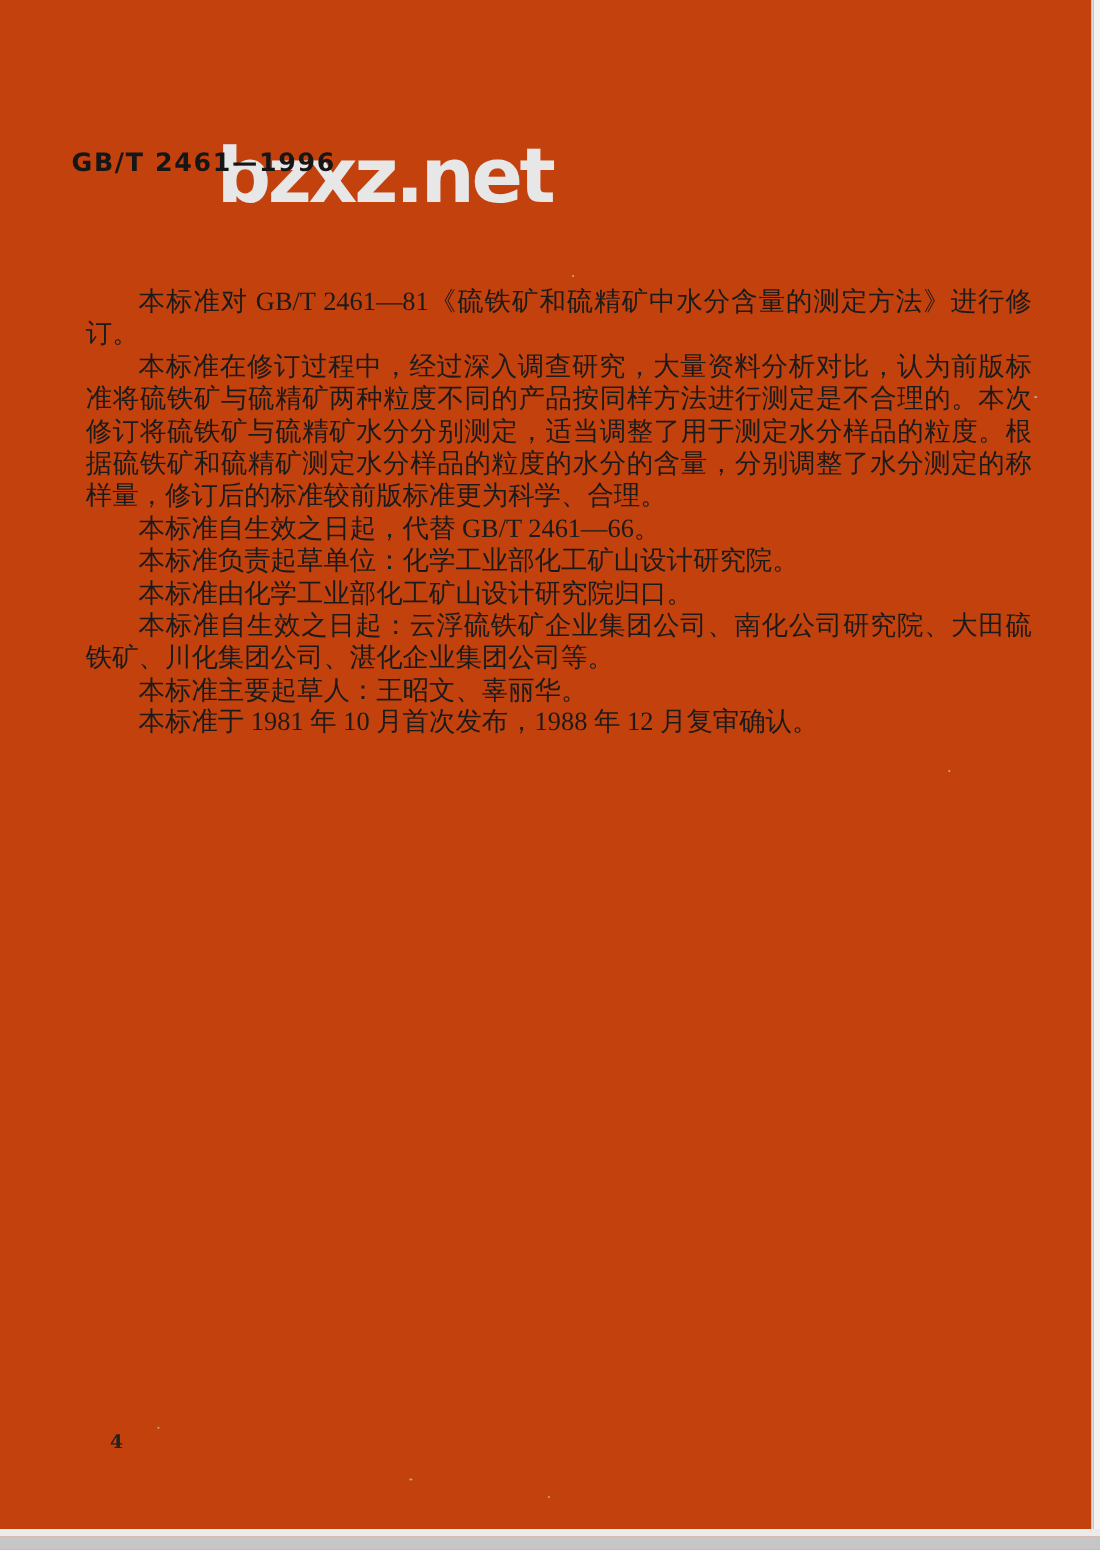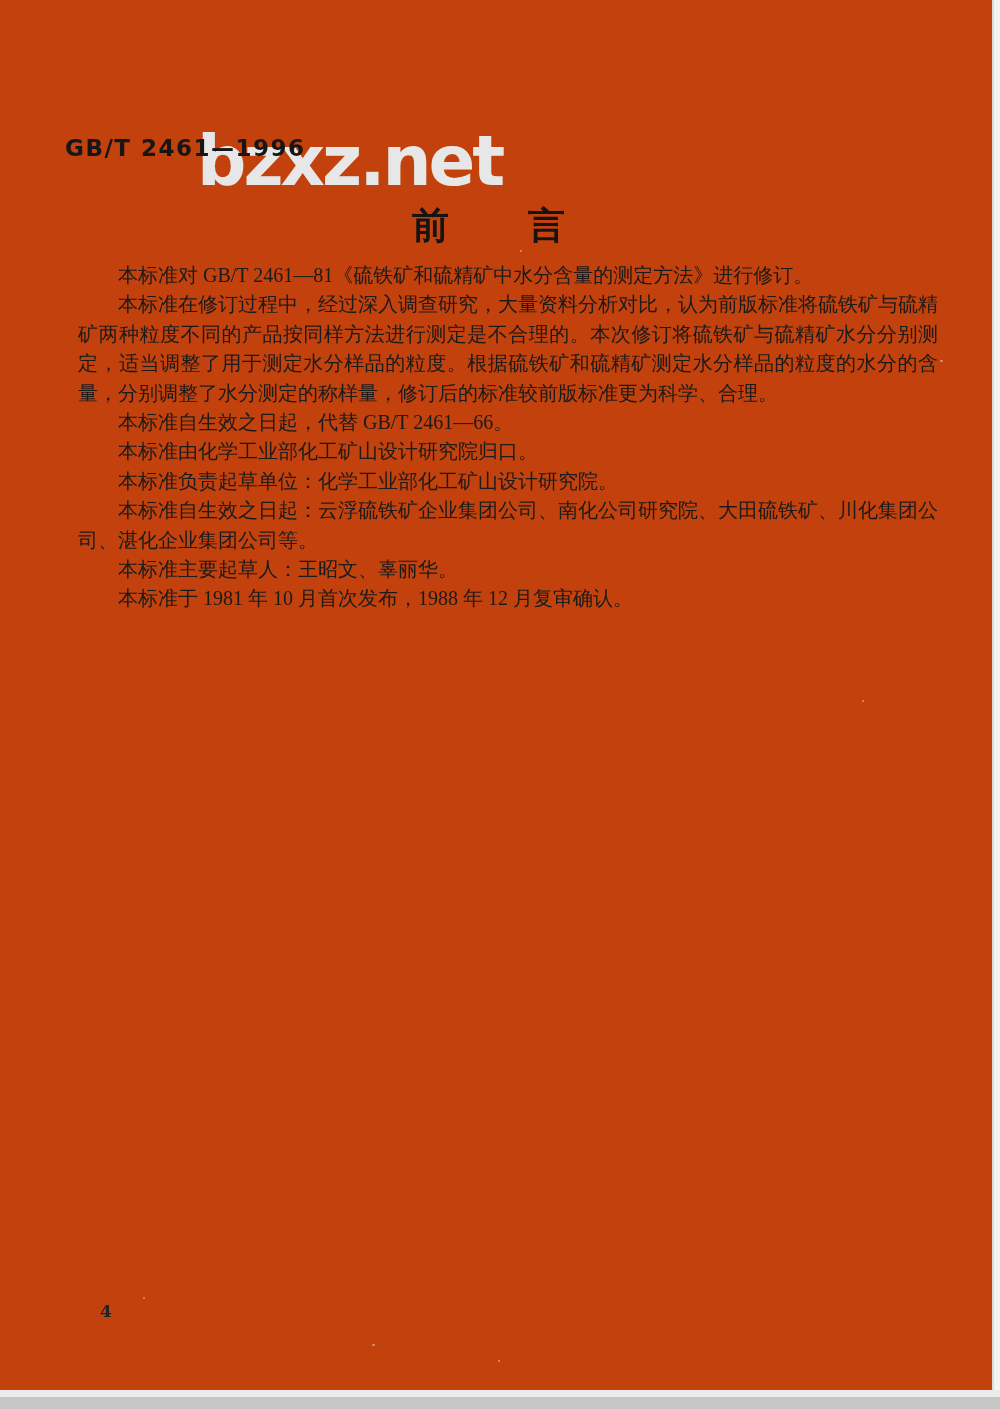--- a/index.html
+++ b/index.html
@@ -36,21 +36,21 @@
     position: absolute; left: 412px; top: 204px;
     font-family: "Liberation Sans", "DejaVu Sans", sans-serif;
     font-weight: bold; font-size: 37px; line-height: 1.2;
     letter-spacing: 79px;
     color: #141414;
     z-index: 2;
     white-space: nowrap;
   }
   .body-text {
     position: absolute; left: 78px; top: 261px; width: 860px;
-    font-size: 20px; line-height: 29.4px;
+    font-size: 24px; line-height: 29.4px;
     text-align: justify;
     text-justify: inter-ideograph;
     color: #1b1b1b;
     z-index: 2;
   }
   .body-text p { margin: 0; text-indent: 2em; }
   .page-number {
     position: absolute; left: 100px; top: 1301px;
     font-family: "DejaVu Serif", serif;
     font-weight: bold; font-size: 17px;
@@ -88,28 +88,27 @@
 </style>
 </head>
 <body>
 
 <div class="page">
 
   <div class="std-code">GB/T 2461—1996</div>
 
   <div class="watermark">bzxz.net</div>
 
-  <h1 class="doc-title" style="margin:0; font-size:37px;">前言</h1>
 
   <div class="body-text">
     <p>本标准对 GB/T 2461—81《硫铁矿和硫精矿中水分含量的测定方法》进行修订。</p>
     <p>本标准在修订过程中，经过深入调查研究，大量资料分析对比，认为前版标准将硫铁矿与硫精矿两种粒度不同的产品按同样方法进行测定是不合理的。本次修订将硫铁矿与硫精矿水分分别测定，适当调整了用于测定水分样品的粒度。根据硫铁矿和硫精矿测定水分样品的粒度的水分的含量，分别调整了水分测定的称样量，修订后的标准较前版标准更为科学、合理。</p>
     <p>本标准自生效之日起，代替 GB/T 2461—66。</p>
+    <p>本标准负责起草单位：化学工业部化工矿山设计研究院。</p>
     <p>本标准由化学工业部化工矿山设计研究院归口。</p>
-    <p>本标准负责起草单位：化学工业部化工矿山设计研究院。</p>
     <p>本标准自生效之日起：云浮硫铁矿企业集团公司、南化公司研究院、大田硫铁矿、川化集团公司、湛化企业集团公司等。</p>
     <p>本标准主要起草人：王昭文、辜丽华。</p>
     <p>本标准于 1981 年 10 月首次发布，1988 年 12 月复审确认。</p>
   </div>
 
   <div class="page-number">4</div>
 
   <div class="speckles">
     <i style="left:372px; top:1344px; width:3px; height:2px;"></i>
     <i style="left:498px; top:1360px; width:2px; height:2px;"></i>

